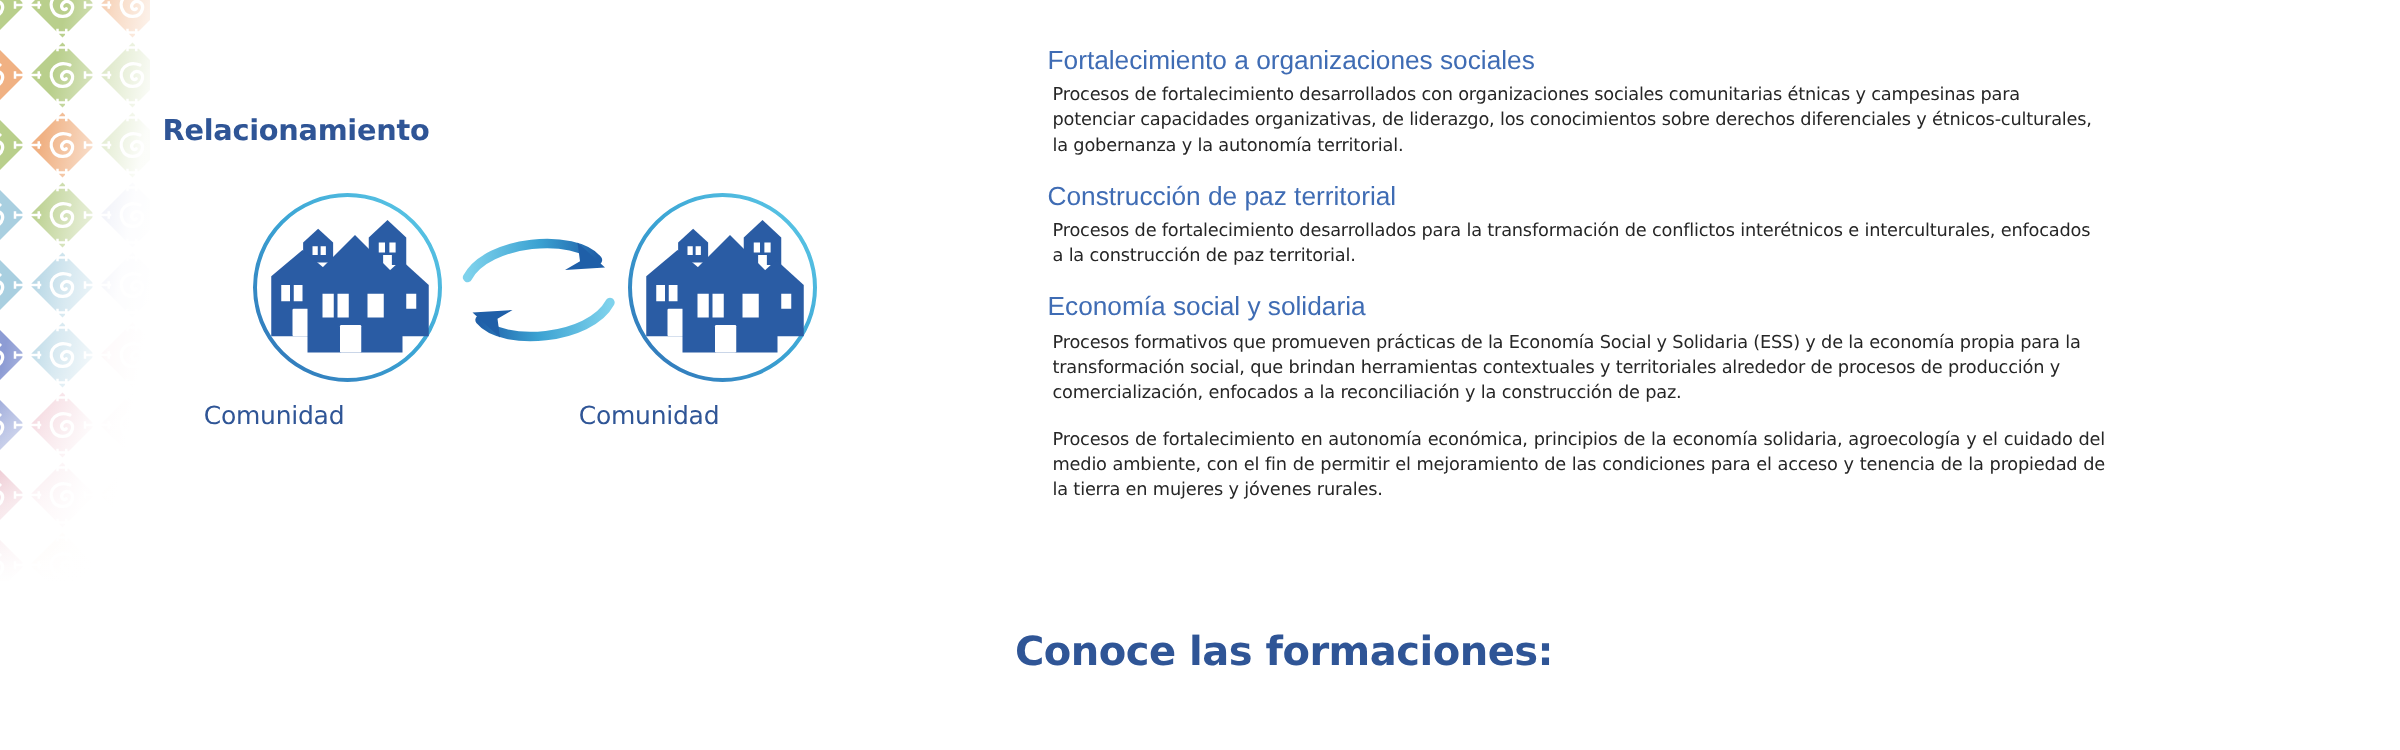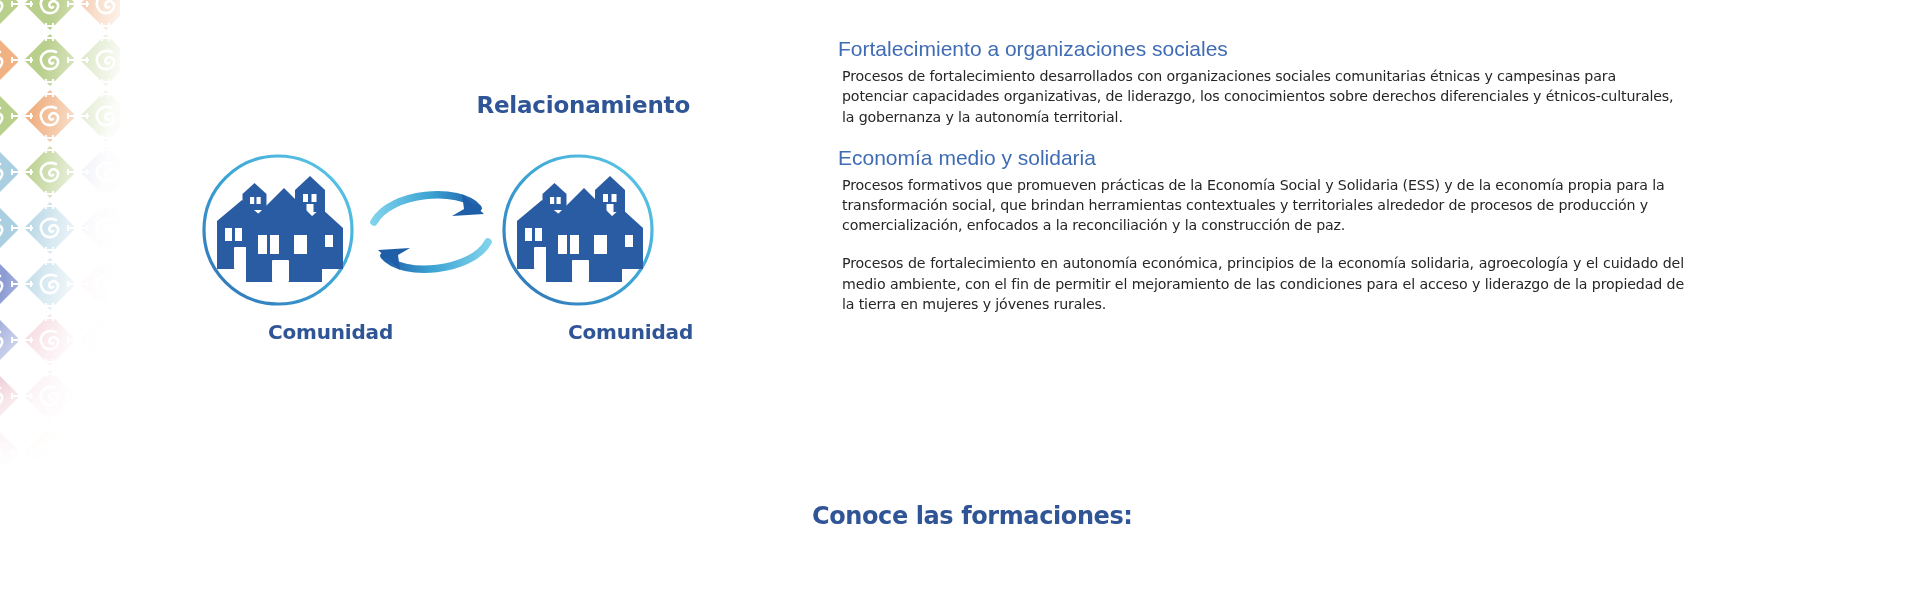--- a/index.html
+++ b/index.html
@@ -26,32 +26,32 @@
     position:absolute;left:0;top:0;width:120px;height:480px;
     background:
       linear-gradient(100deg, rgba(255,255,255,0) 0%, rgba(255,255,255,0) 26%, rgba(255,255,255,.55) 46%, rgba(255,255,255,.95) 66%, #fff 80%),
       linear-gradient(to bottom, rgba(255,255,255,0) 62%, rgba(255,255,255,.75) 84%, #fff 97%);
     pointer-events:none;
   }
 
   
   #diagram{position:absolute;left:130px;top:70px;width:560px;height:300px;}
   #diagram-title{
-    position:absolute;left:0;top:22px;width:560px;text-align:right;
+    position:absolute;left:0;top:22px;width:560px;text-align:left;
     font-family:"DejaVu Sans", sans-serif;
     font-weight:700;font-size:23px;color:#2f5596;letter-spacing:-0.2px;
   }
   .node{position:absolute;top:80px;width:160px;height:160px;}
   .node.left{left:68px;}
   .node.right{left:368px;}
   .node svg{display:block;}
   .node-label{
-    position:absolute;top:250px;width:230px;text-align:right;
+    position:absolute;top:250px;width:230px;text-align:left;
     font-family:"DejaVu Sans", sans-serif;
-    font-weight:700;font-size:20px;color:#2f5596;letter-spacing:-0.2px;
+    font-weight:400;font-size:20px;color:#2f5596;letter-spacing:-0.2px;
   }
   .node-label.left{left:33px;}
   .node-label.right{left:333px;}
   #cycle-arrows{position:absolute;left:236px;top:108px;width:130px;height:110px;}
 
   
   #sections{position:absolute;left:838px;top:18px;width:850px;}
   .section{margin-bottom:18px;}
   .section:last-child{margin-bottom:0;}
   .sec-title{
@@ -67,21 +67,21 @@
     font-family:"DejaVu Sans", sans-serif;
     font-size:14.2px;color:#262626;line-height:1.42;
     margin:4px;text-align:justify;letter-spacing:-0.15px;
   }
   .sec-body.nojust{text-align:left;}
 
   
   #formaciones{
     position:absolute;left:812px;top:502px;
     font-family:"DejaVu Sans", sans-serif;
-    font-weight:700;font-size:24px;color:#2f5596;letter-spacing:-0.4px;
+    font-weight:700;font-size:32px;color:#2f5596;letter-spacing:-0.4px;
   }
 </style>
 </head>
 <body>
 
 <div id="page">
 
   <div id="pattern-strip">
     <div class="tiles" id="tiles">
         <div class="ptile">
@@ -464,27 +464,31 @@
     <div class="node-label right">Comunidad</div>
   </div>
 
   <div id="sections">
 
     <div class="section">
       <h3 class="sec-title">Fortalecimiento a organizaciones sociales</h3>
       <p class="sec-body nojust">Procesos de fortalecimiento desarrollados con organizaciones sociales comunitarias étnicas y campesinas para potenciar capacidades organizativas, de liderazgo, los conocimientos sobre derechos diferenciales y étnicos-culturales, la gobernanza y la autonomía territorial.</p>
     </div>
 
-
     <div class="section">
-      <h3 class="sec-title">Economía medio y solidaria</h3>
+      <h3 class="sec-title">Construcción de paz territorial</h3>
+      <p class="sec-body nojust">Procesos de fortalecimiento desarrollados para la transformación de conflictos interétnicos e interculturales, enfocados a la construcción de paz territorial.</p>
+    </div>
+
+    <div class="section">
+      <h3 class="sec-title">Economía social y solidaria</h3>
       <p class="sec-body nojust">Procesos formativos que promueven prácticas de la Economía Social y Solidaria (ESS) y de la economía propia para la transformación social, que  brindan herramientas contextuales y territoriales alrededor de procesos de producción y comercialización, enfocados a la reconciliación y la construcción de paz.</p>
     </div>
 
     <div class="section">
-      <p class="sec-body">Procesos de fortalecimiento en autonomía económica, principios de la economía solidaria, agroecología y el cuidado del medio ambiente, con el fin de permitir el mejoramiento de las condiciones para el acceso y liderazgo de la propiedad de la tierra en mujeres y jóvenes rurales.</p>
+      <p class="sec-body">Procesos de fortalecimiento en autonomía económica, principios de la economía solidaria, agroecología y el cuidado del medio ambiente, con el fin de permitir el mejoramiento de las condiciones para el acceso y tenencia de la propiedad de la tierra en mujeres y jóvenes rurales.</p>
     </div>
 
   </div>
 
   <div id="formaciones">Conoce las formaciones:</div>
 
 </div>
 
 </body></html>

